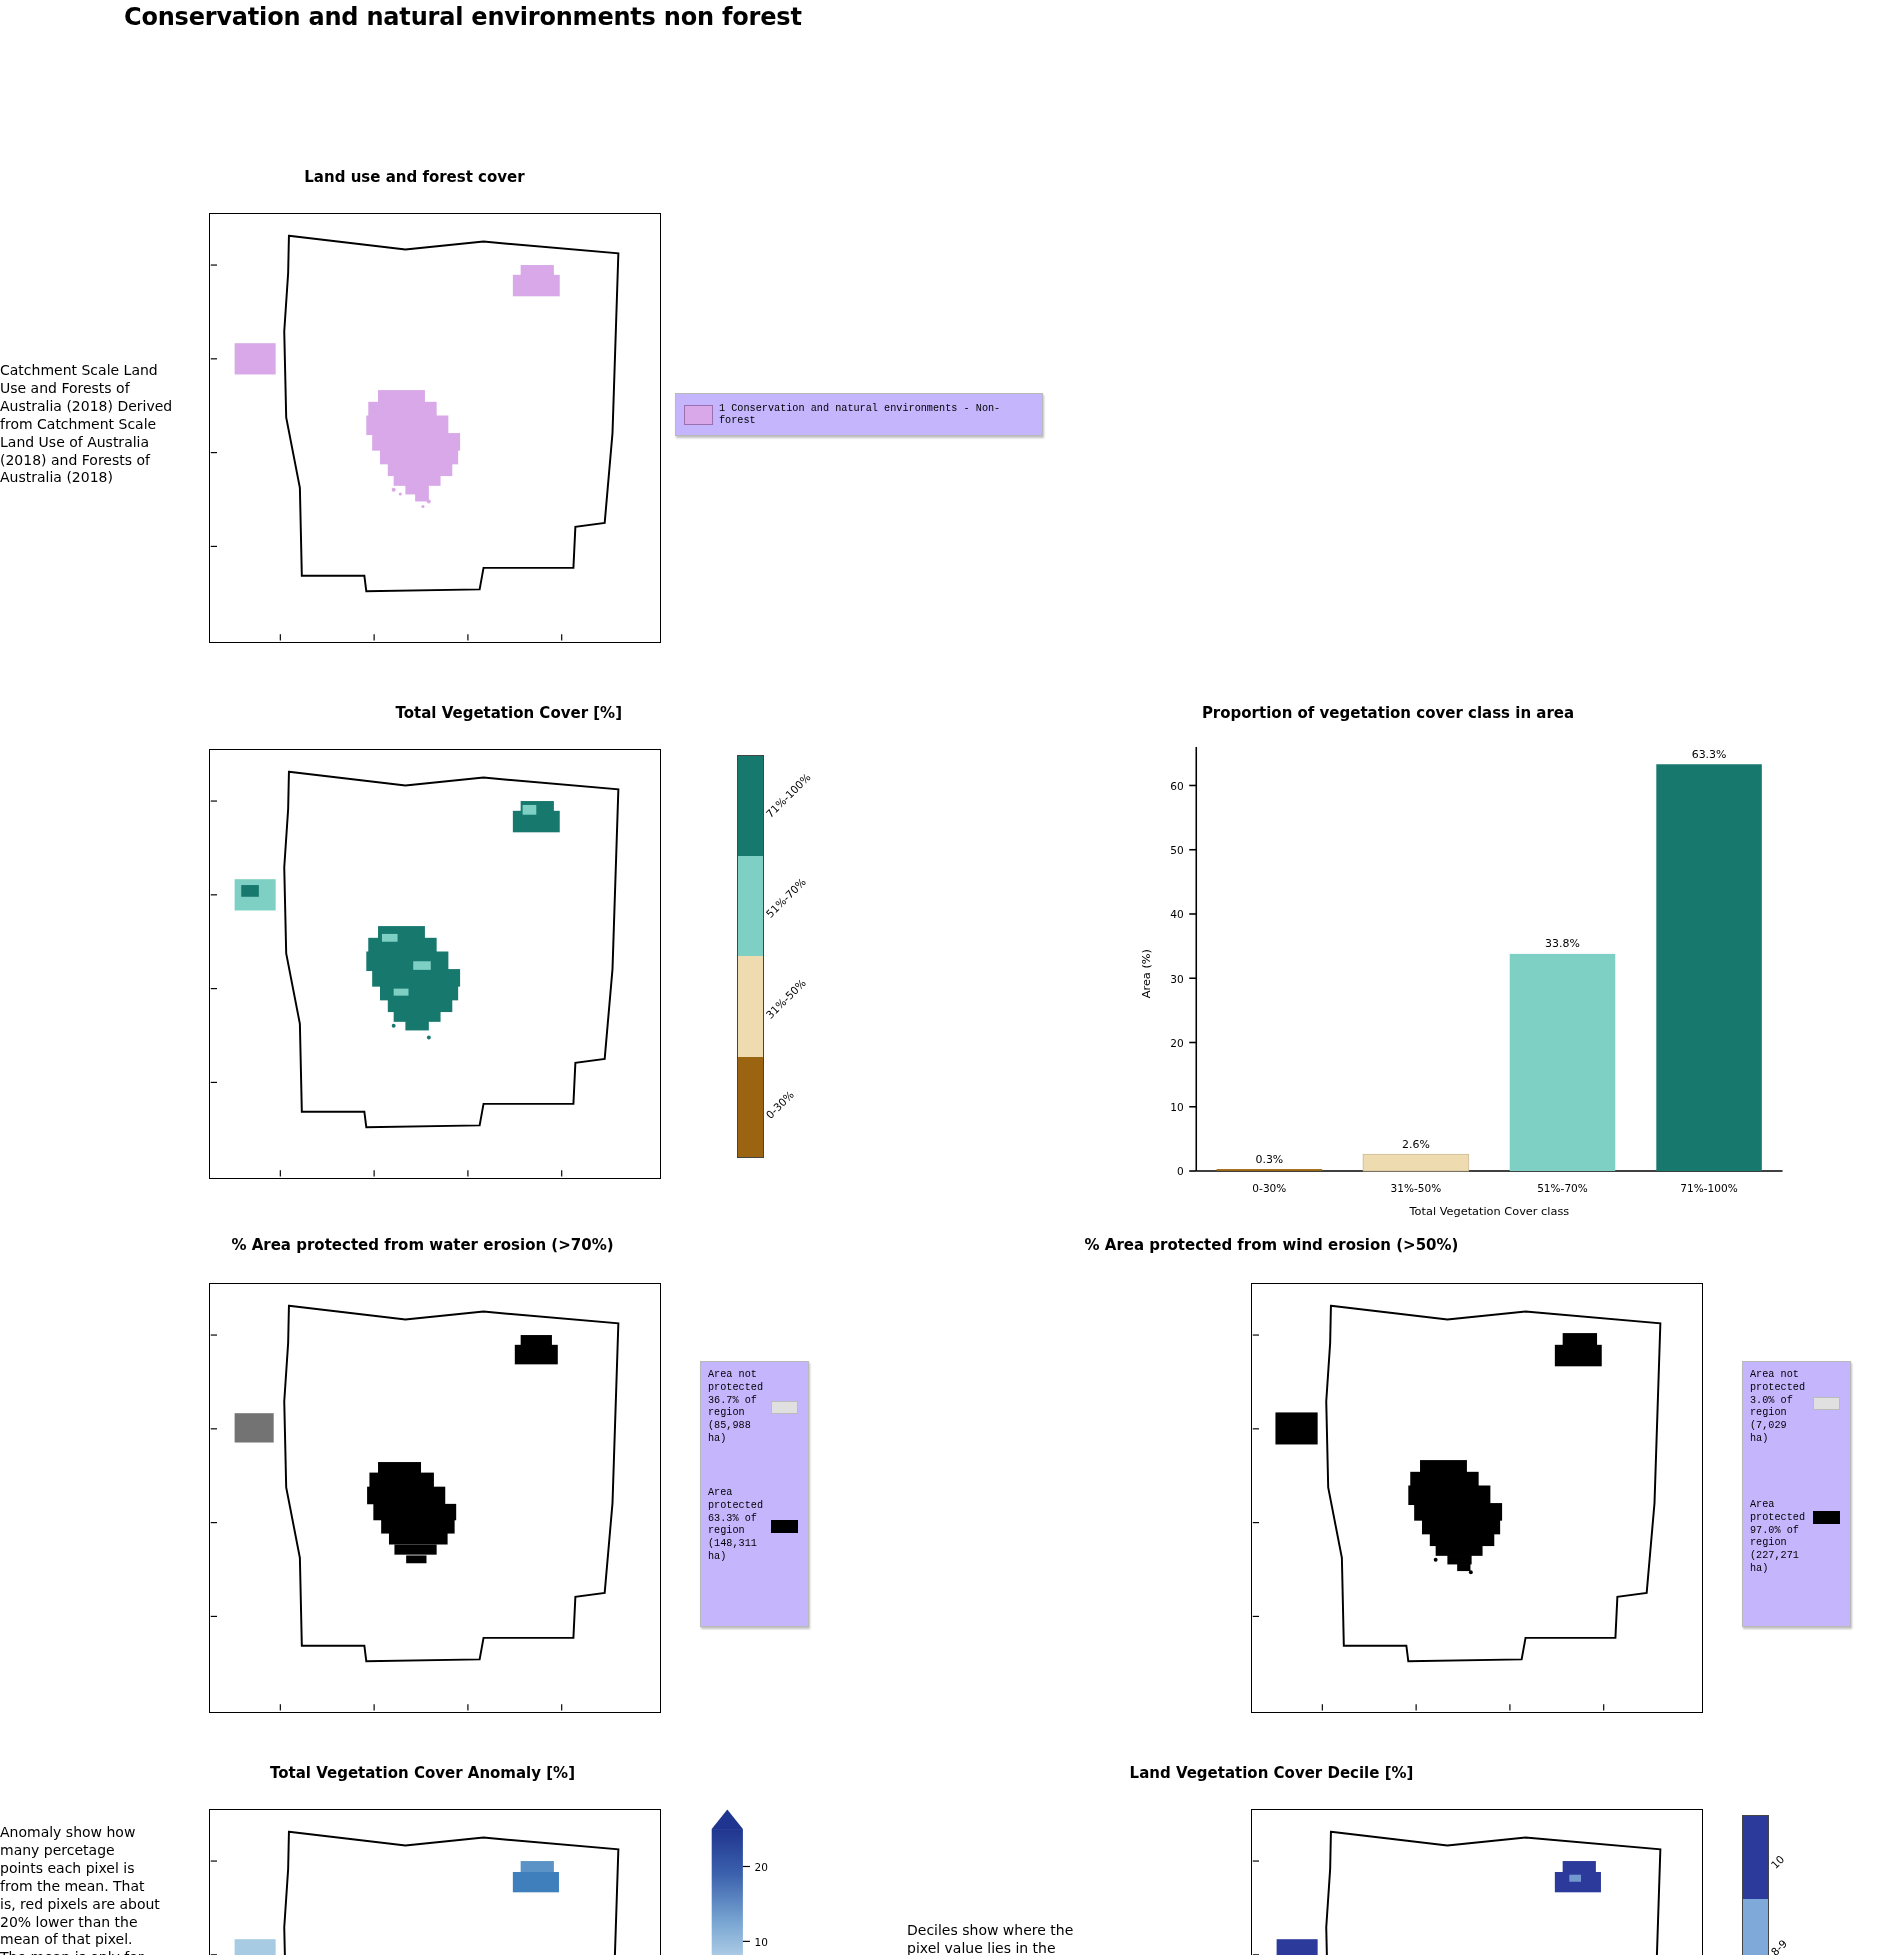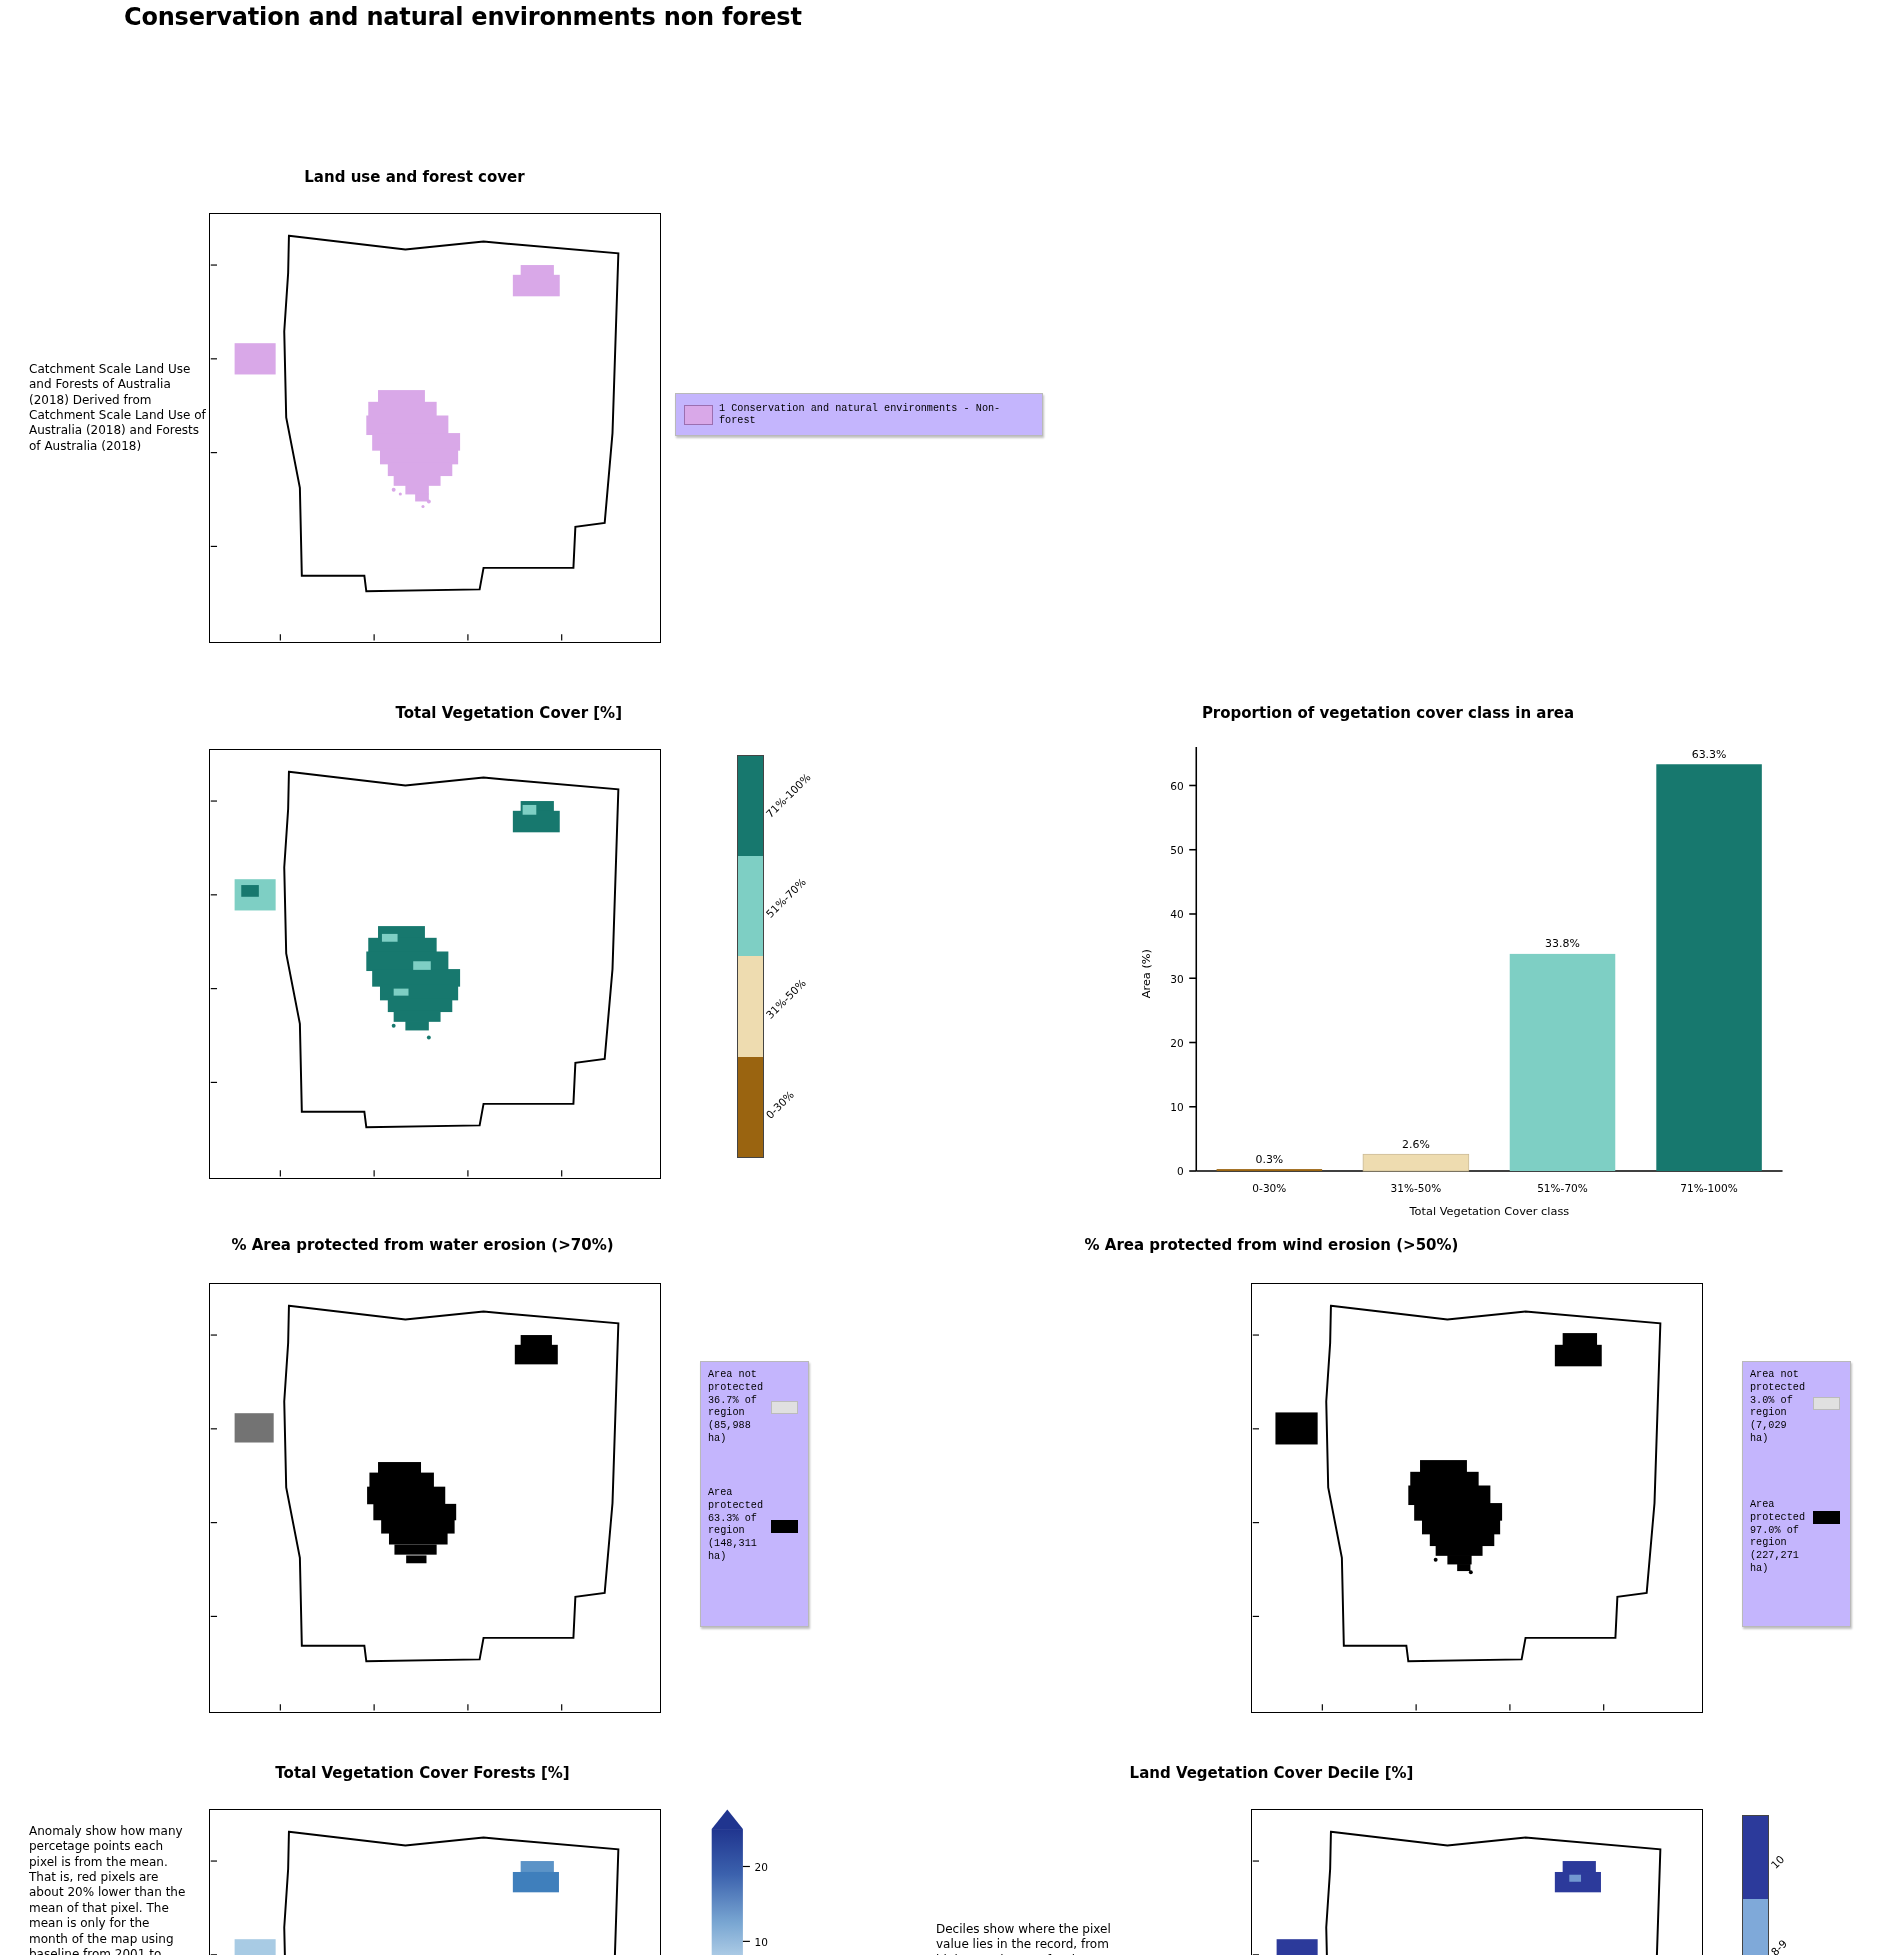--- a/index.html
+++ b/index.html
@@ -5,21 +5,21 @@
   html,body{margin:0;padding:0;background:#ffffff;}
   body{width:1880px;height:2471px;font-family:"DejaVu Sans",sans-serif;color:#000;position:relative;overflow:hidden;}
   .page{position:relative;width:1880px;height:2471px;}
   .abs{position:absolute;}
 
   .main-title{position:absolute;left:124px;top:3.1px;font-size:24px;font-weight:bold;letter-spacing:-0.2px;font-family:"DejaVu Sans",sans-serif;}
 
   .panel-title{position:absolute;font-size:15px;font-weight:bold;text-align:center;font-family:"DejaVu Sans",sans-serif;}
 
   .mapbox{position:absolute;border:1.2px solid #000;background:#fff;box-sizing:border-box;}
-  .sidetext{position:absolute;font-size:12px;line-height:1.28;font-family:"DejaVu Sans",sans-serif;color:#000;padding-left:29px;}
+  .sidetext{position:absolute;font-size:14px;line-height:1.28;font-family:"DejaVu Sans",sans-serif;color:#000;}
 
   .legend-box{position:absolute;background:#c4b5fd;border:0.8px solid #b9b9b9;box-shadow:1.2px 1.6px 2px rgba(0,0,0,0.25);box-sizing:border-box;font-family:Liberation Mono, monospace;}
   .legend-label{font-size:10.2px;line-height:1.25;}
   .swatch{display:inline-block;box-sizing:border-box;}
 
   svg{display:block;}
   .tickline{stroke:#000;stroke-width:3;}
   .axis-text{font-size:27px;font-family:"DejaVu Sans",sans-serif;}
   .axis-title{font-size:29px;font-family:"DejaVu Sans",sans-serif;}
   .barlabel{font-size:28px;font-family:"DejaVu Sans",sans-serif;}
@@ -250,21 +250,21 @@
     </svg>
   </div>
 
   <div class="legend-box" style="left:1742px;top:1361px;width:109px;height:266px;">
     <div class="legend-label" style="position:absolute;left:7px;top:7px;width:59px;">Area not protected 3.0% of region (7,029 ha)</div>
     <div class="swatch" style="position:absolute;left:70px;top:35px;width:27px;height:12.5px;background:#e0e0e0;border:0.4px solid #bbb;"></div>
     <div class="legend-label" style="position:absolute;left:7px;top:113px;width:59px;margin-top:24px;">Area protected 97.0% of region (227,271 ha)</div>
     <div class="swatch" style="position:absolute;left:70px;top:149px;width:27px;height:12.5px;background:#000000;"></div>
   </div>
 
-  <div class="panel-title" style="left:129px;top:1764px;width:587px;">Total Vegetation Cover Forests [%]</div>
+  <div class="panel-title" style="left:129px;top:1764px;width:587px;">Total Vegetation Cover Anomaly [%]</div>
 
   <div class="sidetext" style="left:0px;top:1824px;width:160px;">Anomaly show how many percetage points each pixel is from the mean. That is, red pixels are about 20% lower than the mean of that pixel. The mean is only for the month of the map using baseline from 2001 to 2019.</div>
 
   <div class="mapbox" style="left:209px;top:1809px;width:452px;height:430px;">
     <svg width="449" height="428" viewBox="0 0 1149 1094">
       <polygon points="202,55 500,90 700,70 1045,100 1030,560 1010,790 935,800 930,905 700,905 690,960 400,965 395,925 235,925 230,700 195,520 190,300 200,150" fill="none" stroke="#000" stroke-width="5"></polygon>
       <g>
         <rect x="795" y="130" width="85" height="58" fill="#5b93c7"></rect>
         <rect x="775" y="158" width="118" height="52" fill="#3f7fbc"></rect>
         <rect x="63" y="330" width="105" height="80" fill="#a8cbe4"></rect>

